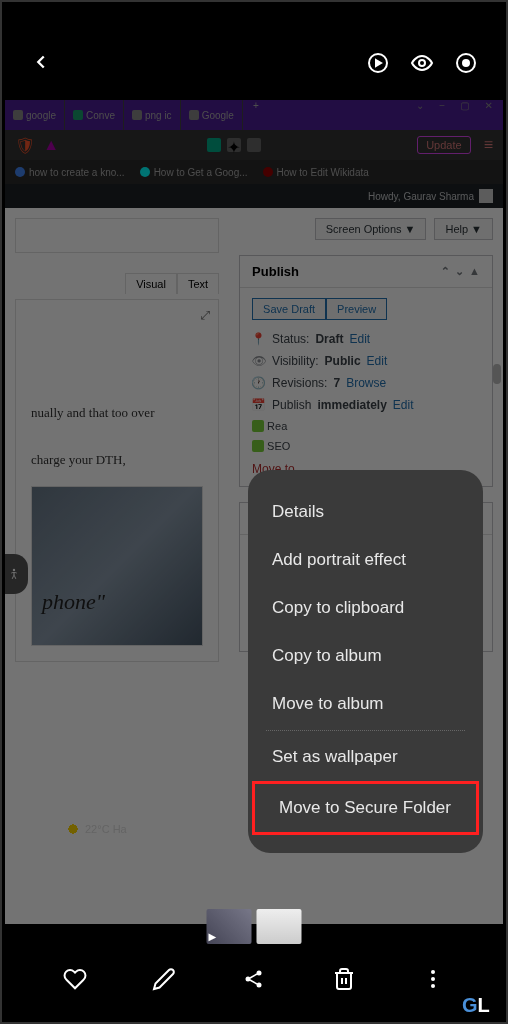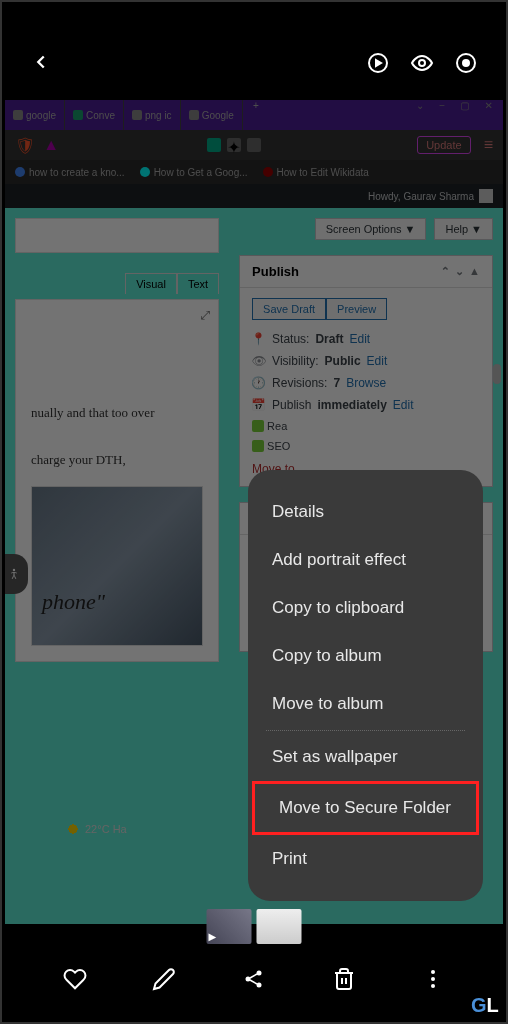--- a/index.html
+++ b/index.html
@@ -85,21 +85,21 @@
       height: 24px;
       align-items: center;
       font-size: 10px;
       color: #aaa;
       gap: 15px;
       padding: 0 10px;
     }
     .bookmark { display: flex; align-items: center; gap: 4px; }
     .bm-icon { width: 10px; height: 10px; border-radius: 50%; }
     
-    .wp-area { background: #5eead4; position: relative; height: calc(100% - 84px); }
+    .wp-area { background: #ffffff; position: relative; height: calc(100% - 84px); }
     .admin-bar {
       background: #1d2327;
       color: #c3c4c7;
       height: 24px;
       display: flex;
       justify-content: flex-end;
       align-items: center;
       font-size: 10px;
       padding-right: 10px;
       gap: 5px;
@@ -284,21 +284,21 @@
       justify-content: space-around;
       align-items: center;
       padding: 0 30px;
     }
     .bottom-icon { color: #fff; width: 26px; height: 26px; display: flex; align-items: center; justify-content: center; }
     .bottom-icon svg { width: 24px; height: 24px; }
     
     .watermark {
       position: absolute;
       bottom: 5px;
-      right: 2px;
+      right: 11px;
       width: 35px;
       height: 25px;
       z-index: 30;
     }
     .wm-g { color: #4a90d9; font-weight: bold; font-size: 20px; font-family: Arial; }
     .wm-l { color: #fff; font-weight: bold; font-size: 20px; font-family: Arial; }
   </style>
 </head>
 <body>
 
@@ -512,21 +512,20 @@
   <div class="menu-item">Details</div>
   <div class="menu-item">Add portrait effect</div>
   <div class="menu-item">Copy to clipboard</div>
   <div class="menu-item">Copy to album</div>
   <div class="menu-item">Move to album</div>
   <div class="menu-divider"></div>
   <div class="menu-item">Set as wallpaper</div>
   <div class="highlight-box">
     <div class="menu-item">Move to Secure Folder</div>
   </div>
-  <div class="menu-item">Print</div>
 </div>
 
 <div class="thumb-strip">
   <div class="thumb play" style="background:linear-gradient(45deg,#445,#778)"></div>
   <div class="thumb" style="background:linear-gradient(#eee,#ccc)"></div>
 </div>
 
 <div class="bottom-bar">
   <div class="bottom-icon">
     <svg viewBox="0 0 24 24" fill="none" stroke="#fff" stroke-width="2">

